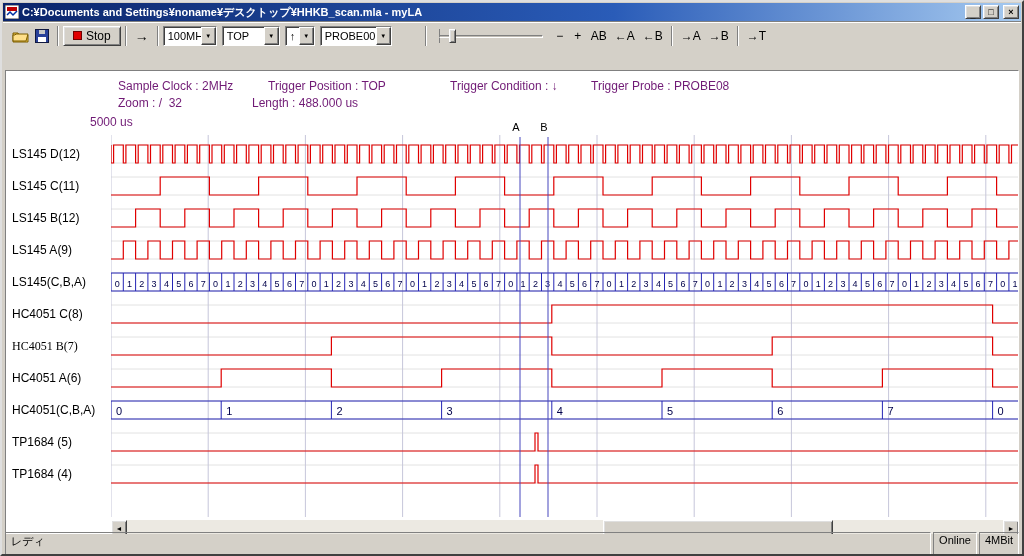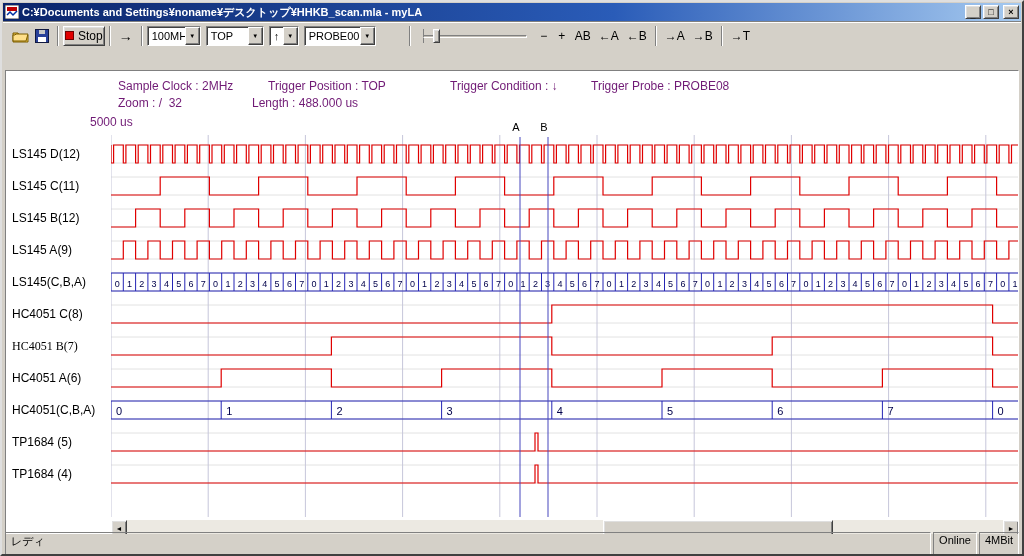--- a/index.html
+++ b/index.html
@@ -47,21 +47,21 @@
     height:28px; display:flex; align-items:center; padding-left:6px;
     border-top:1px solid #808080; box-shadow:inset 0 1px 0 #fff;
   }
   .tico { width:22px; height:20px; display:flex; align-items:center; justify-content:center; }
   .tsep { width:2px; height:20px; border-left:1px solid #808080; border-right:1px solid #fff; margin:0 4px; }
   .raised {
     background:#D4D0C8;
     border:1px solid; border-color:#fff #404040 #404040 #fff;
     box-shadow:inset 1px 1px 0 #dfdfdf, inset -1px -1px 0 #808080;
   }
-  .stop-btn { height:20px; display:flex; align-items:center; gap:4px; padding:0 1px; font-size:12px; cursor:default; }
+  .stop-btn { height:20px; display:flex; align-items:center; gap:4px; padding:0 9px; font-size:12px; cursor:default; }
   .stop-sq { width:9px; height:9px; background:#e00000; border:1px solid #700000; display:inline-block; }
   .tbtn { height:20px; min-width:18px; padding:0 4px; font-size:12px; background:transparent; border:none; display:flex; align-items:center; justify-content:center; cursor:default; color:#000; }
   .run-btn { font-size:14px; font-weight:bold; }
 
   .combo {
     height:20px; display:flex; align-items:stretch; background:#fff; margin-right:5px;
     border:1px solid; border-color:#808080 #fff #fff #808080;
     box-shadow:inset 1px 1px 0 #404040;
   }
   .combo .txt { flex:1; font-size:11px; padding:3px 3px 0 4px; white-space:nowrap; overflow:hidden; }

